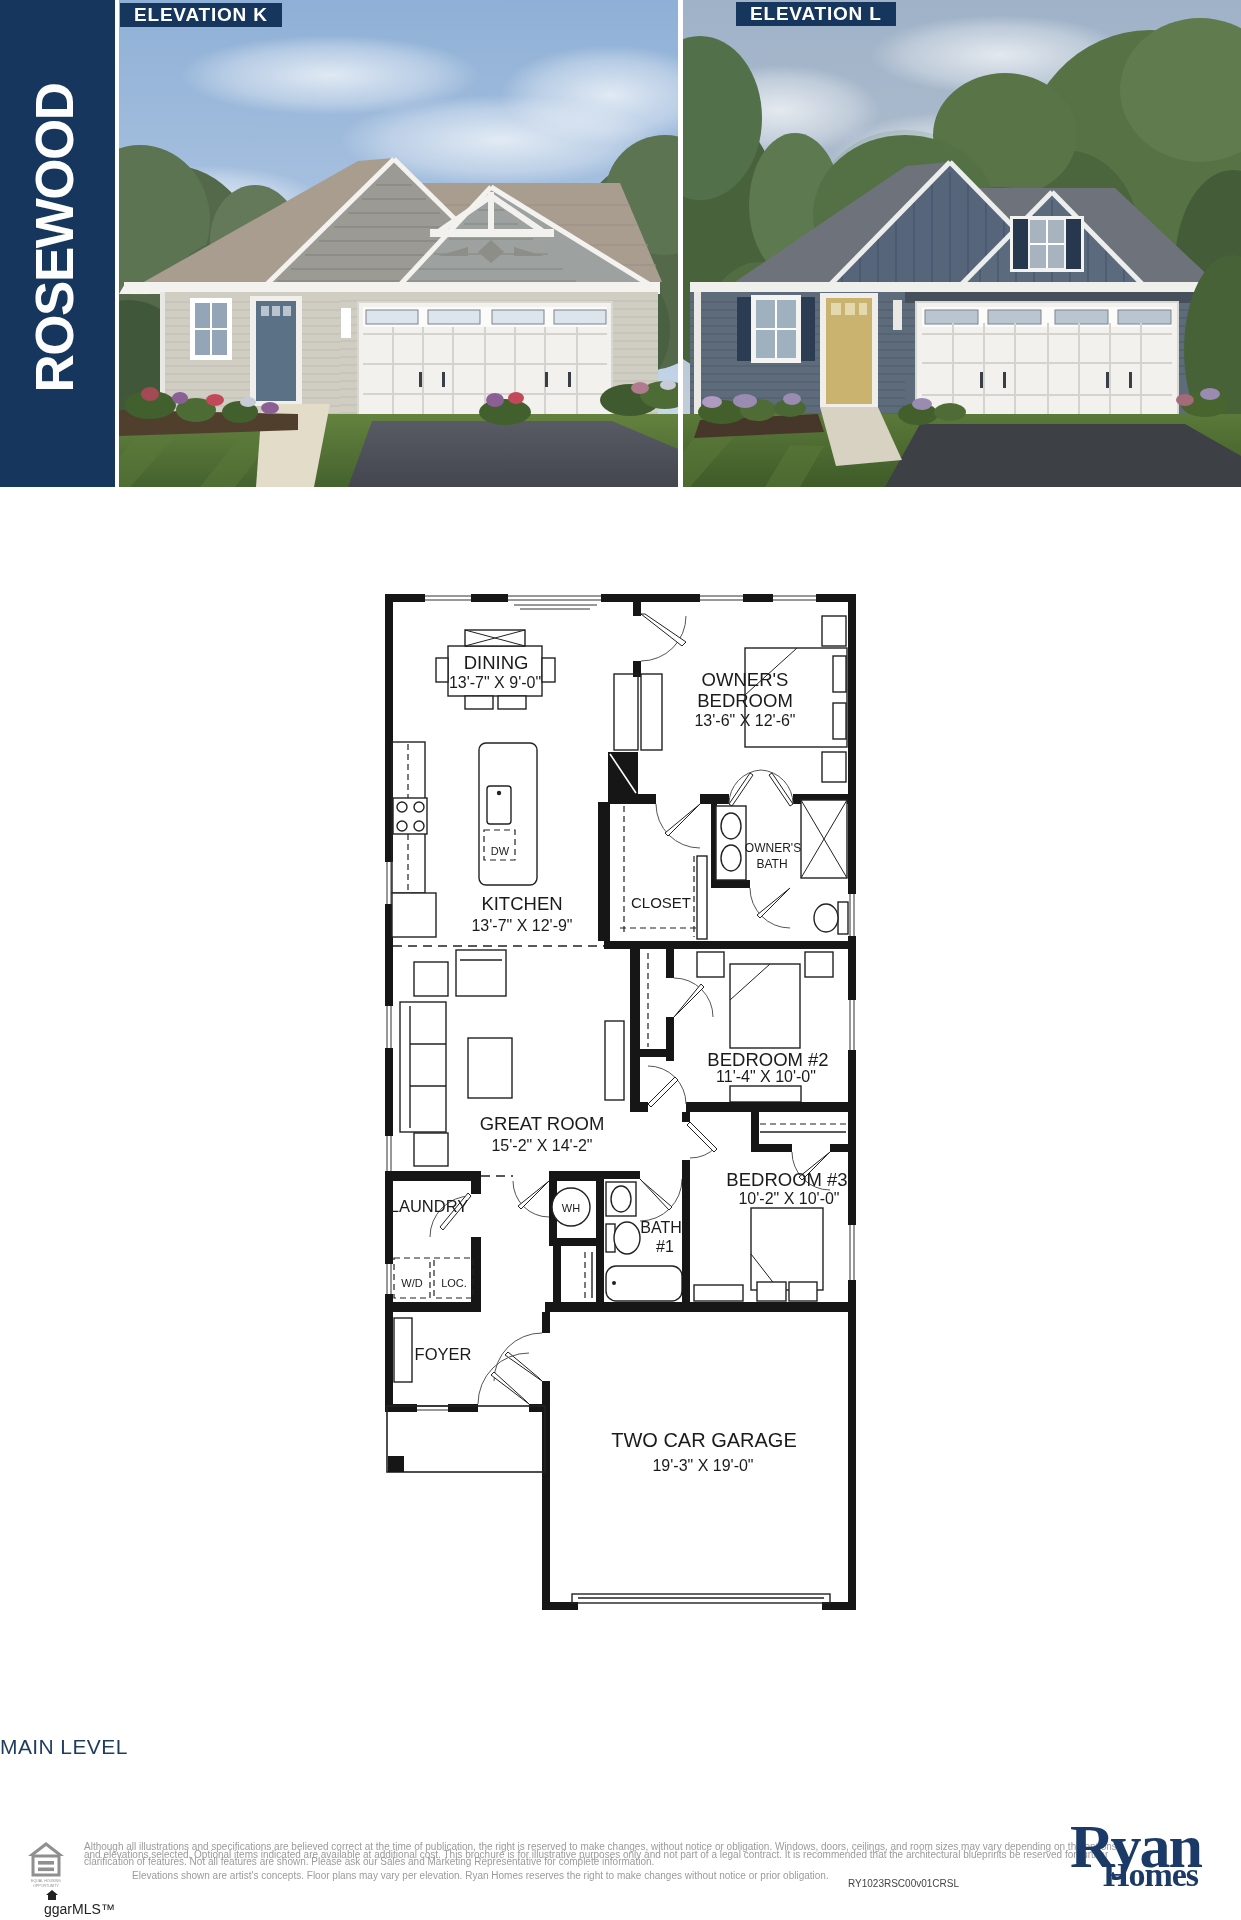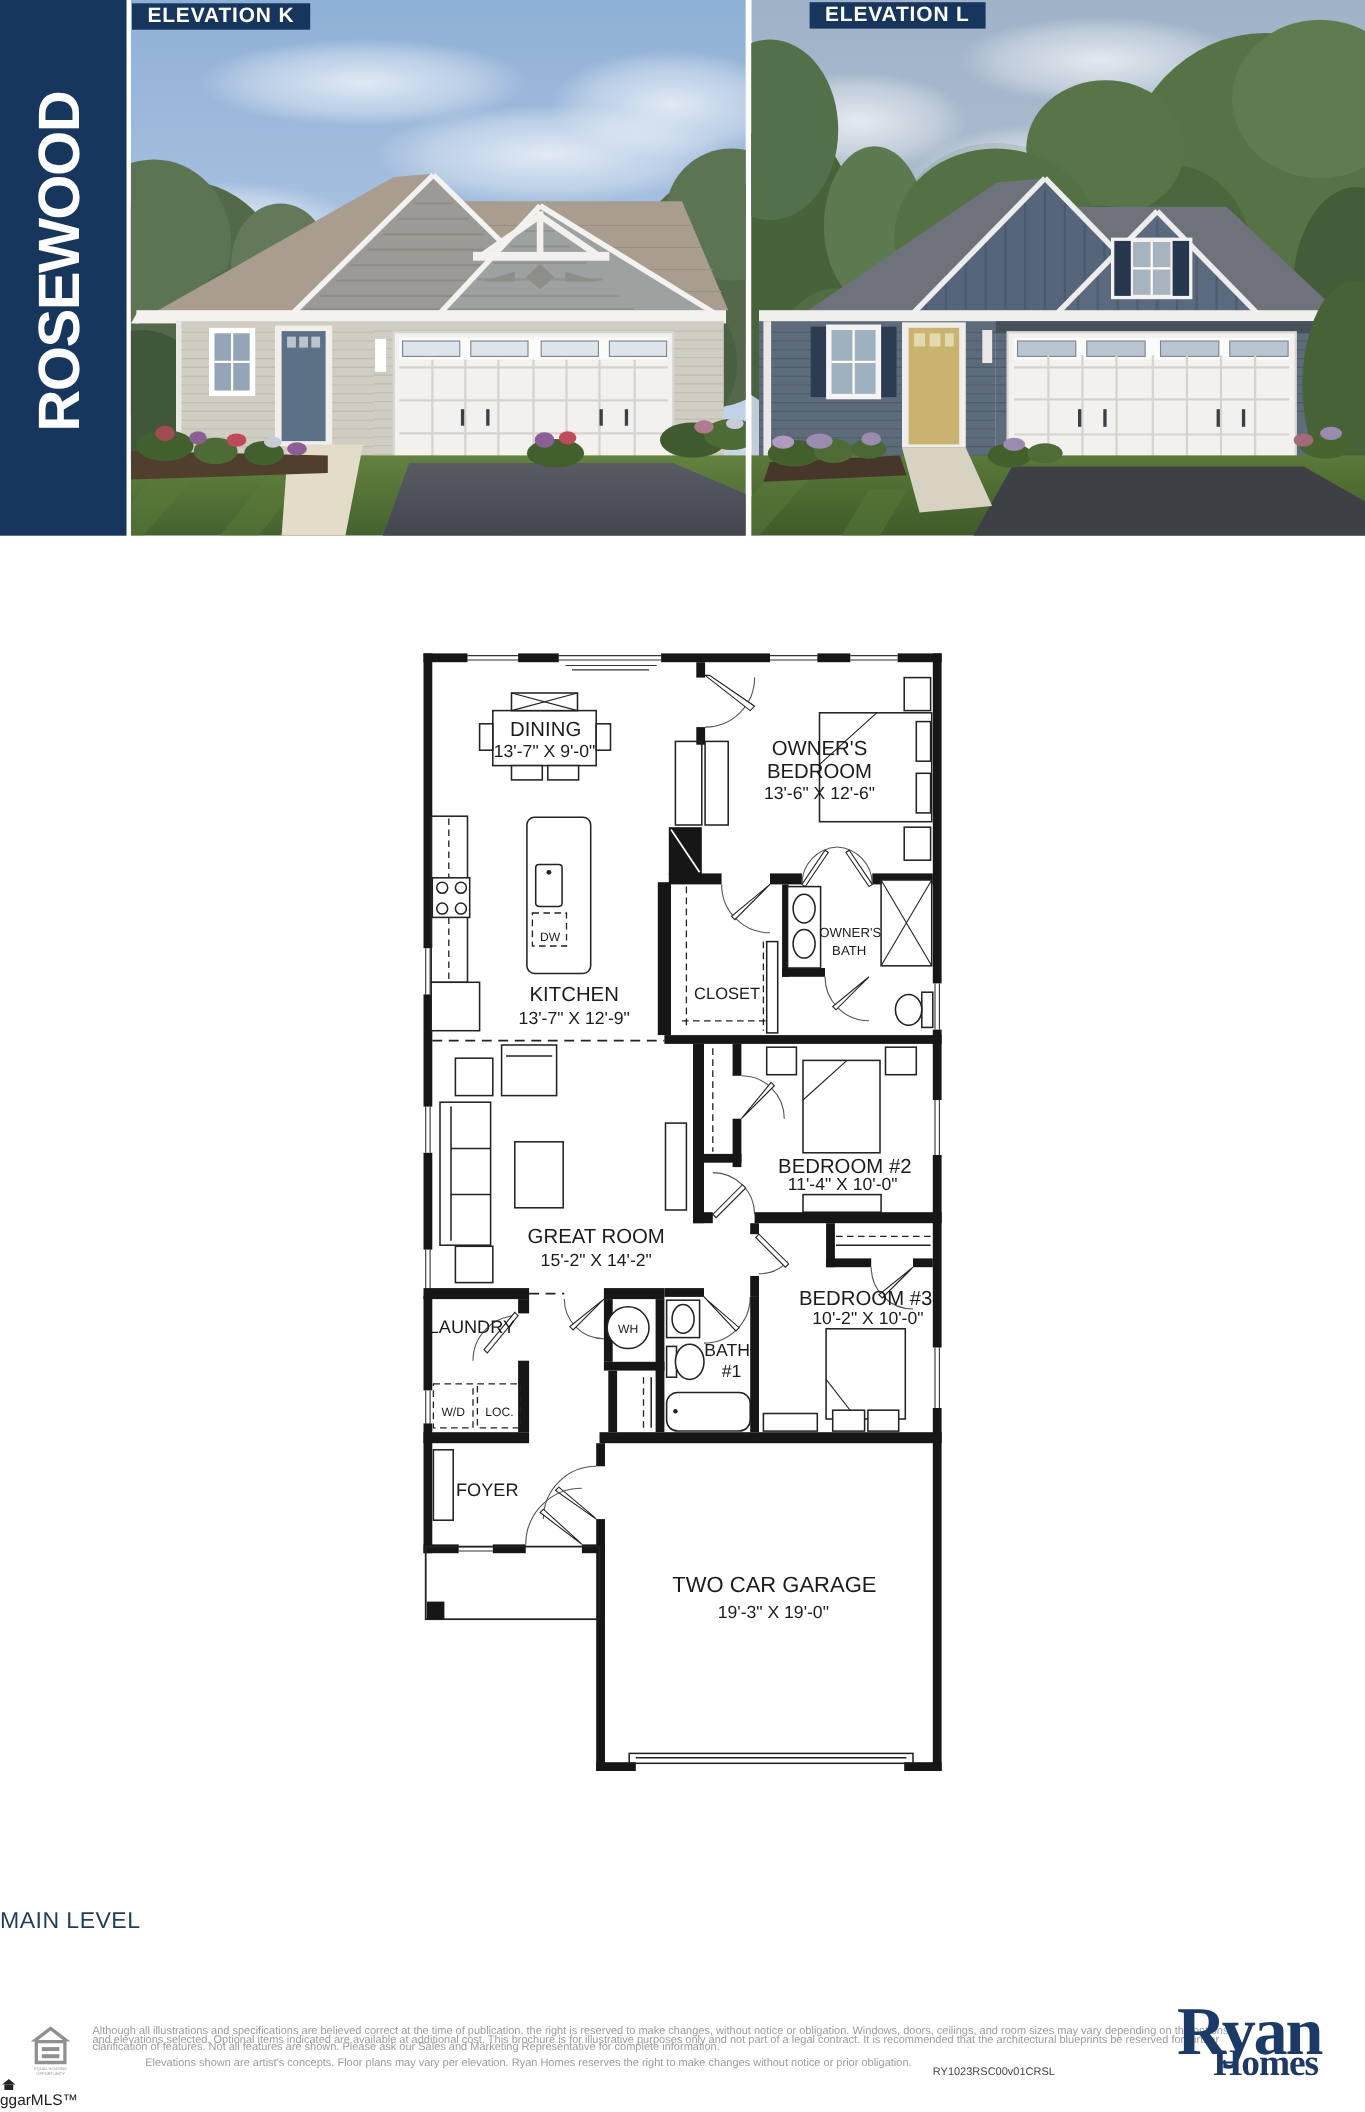--- a/index.html
+++ b/index.html
@@ -898,19 +898,19 @@
 
 <div class="abs" style="left:848px;top:1878px;font-family:Liberation Sans, sans-serif;font-size:10px;color:#444;">RY1023RSC00v01CRSL</div>
 
 <div class="abs" style="left:1060px;top:1815px;width:160px;height:80px;">
 <svg width="160" height="80" viewBox="0 0 160 80">
 <text x="10" y="52" font-family="Liberation Serif, serif" font-size="62" font-weight="bold" fill="#1c3a67" letter-spacing="-2">Ryan</text>
 <text x="43" y="71" font-family="Liberation Serif, serif" font-size="34" font-weight="bold" fill="#1c3a67" letter-spacing="-1">Homes</text>
 </svg>
 </div>
 
-<div class="abs" style="left:0px;top:1888px;width:90px;height:32px;">
+<div class="abs" style="left:0px;top:1888px;width:90px;height:32px;padding-left:44px;">
 <svg width="90" height="32" viewBox="0 0 90 32">
 <polygon points="8,2 14,7 2,7" fill="#222"></polygon>
 <rect x="4" y="7" width="8" height="5" fill="#222"></rect>
 <text x="0" y="26" font-family="Liberation Sans, sans-serif" font-size="14" fill="#222">ggarMLS™</text>
 </svg>
 </div>
 
 </body></html>

